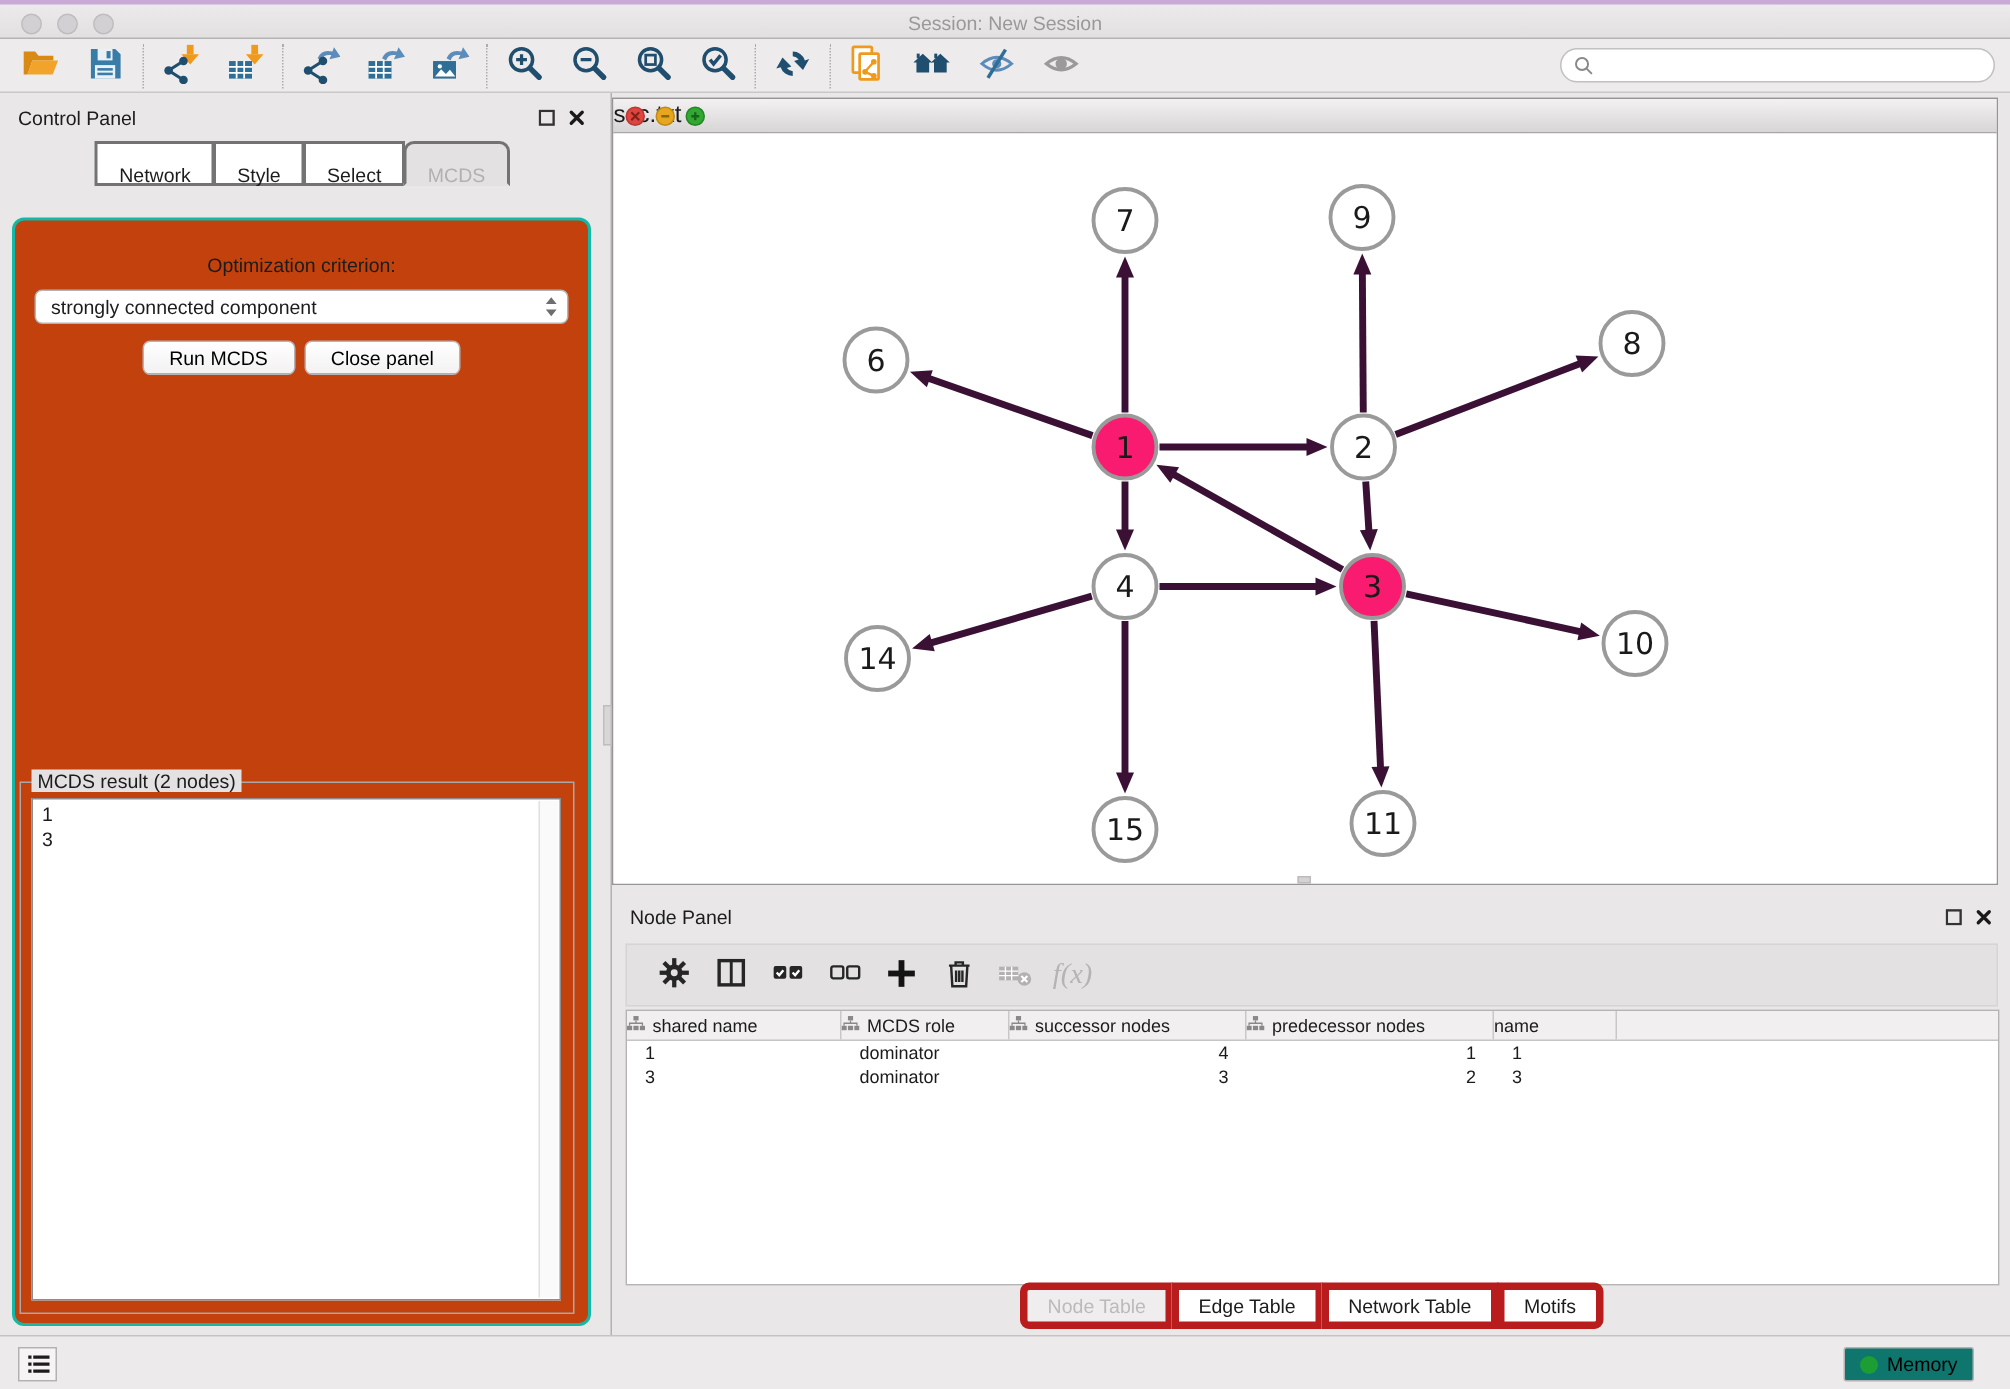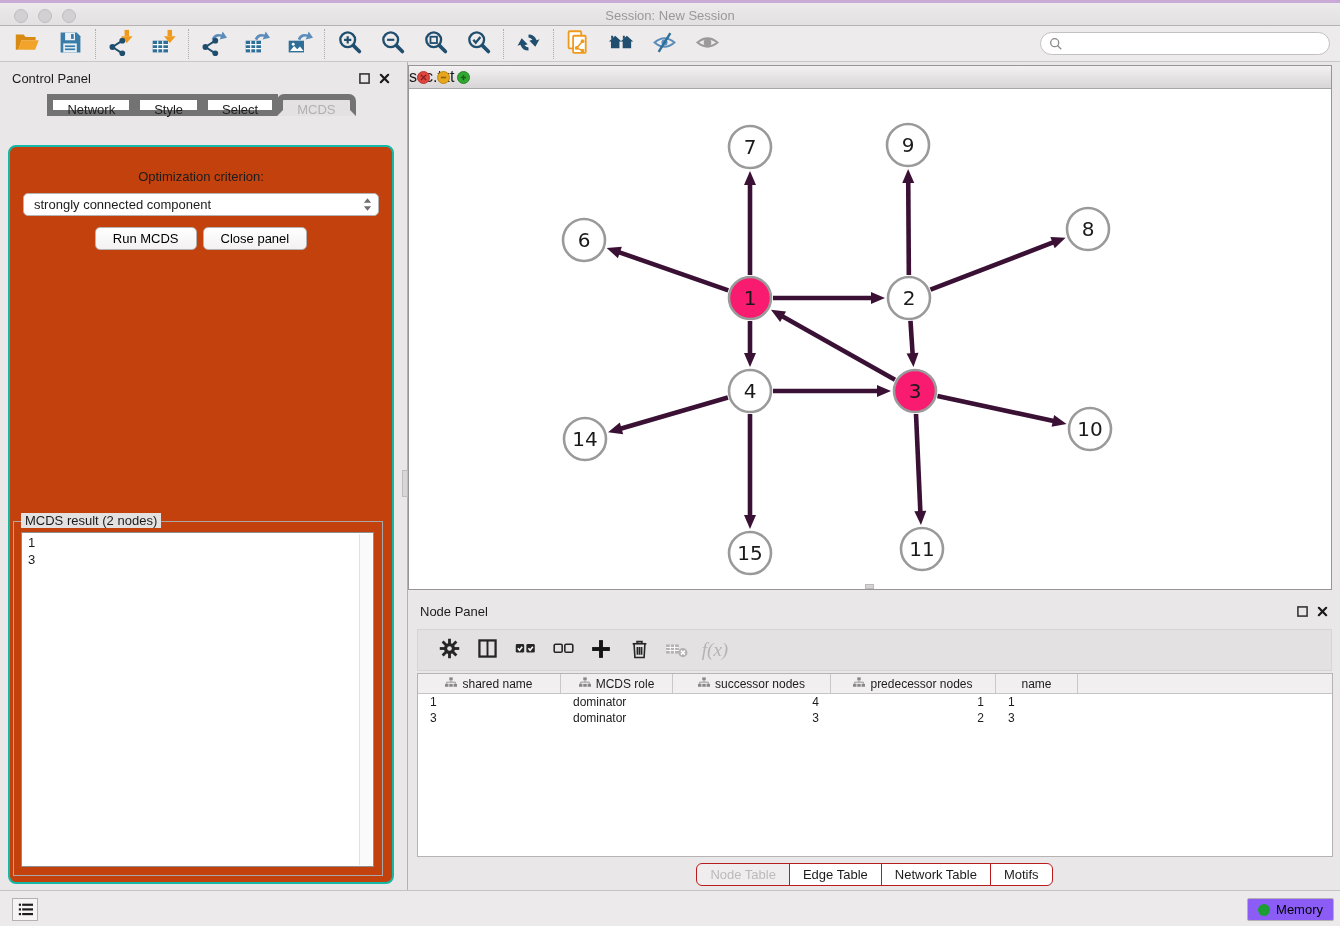--- a/index.html
+++ b/index.html
@@ -22,21 +22,21 @@
   .search-field { position:absolute; right:10px; top:6px; width:290px; height:23px; background:#fff;
     border:1px solid #c2c0c0; border-radius:12px; display:flex; align-items:center; padding-left:8px; }
   .search-input { border:none; outline:none; flex:1; height:18px; font-size:13px; background:transparent; margin-left:5px; }
 
   
   .control-panel { position:absolute; left:0; top:62px; width:402px; height:828px; background:#e9e7e7; }
   .panel-header { height:32px; display:flex; align-items:center; padding:0 12px; }
   .panel-title { font-size:13px; color:#1c1c1c; }
   .panel-hdr-icons { margin-left:auto; display:flex; gap:9px; align-items:center; }
   .cp-tabs { display:flex; justify-content:center; position:relative; z-index:2; height:22px; }
-  .cp-tab { background:#fff; border:6px solid #737373; padding:2px 14px; font-size:13px; margin-right:-1px; cursor:pointer; }
+  .cp-tab { background:#fff; border:2px solid #737373; padding:13px 14px; font-size:13px; margin-right:-1px; cursor:pointer; }
   .cp-tab.active { background:#e3e1e1; color:#b2b0b0; border-radius:7px 7px 0 0; border-bottom-color:#e3e1e1; }
   .cp-body { position:absolute; left:8px; right:8px; top:83px; bottom:6px; background:#c2410c;
     border:2px solid #14b8a6; border-radius:8px; }
   .opt-label { text-align:center; margin-top:22px; font-size:13px; }
   .cp-select { margin:9px auto 0 auto; width:356px; height:23px; background:#fff; border:1px solid #b5b3b3;
     border-radius:5px; display:flex; align-items:center; padding:0 6px 0 10px; font-size:13px; cursor:pointer; }
   .cp-select .sel-text { flex:1; }
   .cp-btn-row { display:flex; justify-content:center; gap:6px; margin-top:11px; }
   .cp-btn { background:linear-gradient(#ffffff,#f3f1f1); border:1px solid #b5b3b3; border-radius:5px; height:23px;
     padding:0 17px; font-size:13px; cursor:pointer; }
@@ -67,36 +67,36 @@
   .h-handle { position:absolute; left:50%; bottom:0; width:9px; height:5px; margin-left:-5px; background:#d5d3d3; border:1px solid #bdbbbb; }
 
   
   .table-panel { position:absolute; left:408px; top:595px; width:932px; height:295px; background:#e9e7e7; }
   .tp-toolbar { margin:2px 8px 0 9px; height:42px; background:#e3e1e1; border:1px solid #d6d4d4;
     display:flex; align-items:center; padding:0 12px; gap:0; }
   .tp-btn { width:38px; height:36px; background:transparent; border:none; display:flex; align-items:center; justify-content:center; cursor:pointer; }
   .fx-label { font-family:"Liberation Serif", serif; font-style:italic; font-size:19px; color:#b5b3b3; }
   .tp-table { position:absolute; left:9px; right:7px; top:78px; bottom:33px; background:#fff; border:1px solid #b5b3b3; overflow:hidden; }
   .tp-thead { display:flex; height:20px; background:#f1efef; border-bottom:1px solid #c6c4c4; }
-  .th { border-right:1px solid #c9c7c7; display:flex; align-items:center; justify-content:center; gap:5px;
+  .th { border-right:1px solid #c9c7c7; display:flex; align-items:center; justify-content:flex-start; gap:5px;
     font-size:12px; color:#1c1c1c; cursor:pointer; flex:none; }
   .tr { display:flex; height:16px; }
   .td { font-size:12px; padding:0 12px; line-height:16px; flex:none; white-space:nowrap; }
   .td.right { text-align:right; }
   .tp-tabs { position:absolute; bottom:4px; left:0; right:0; display:flex; justify-content:center; }
-  .tp-tab { background:#fff; border:1px solid #b91c1c; padding:3px 13px; font-size:13px; margin-right:-1px; cursor:pointer; }
+  .tp-tab { background:#fff; border:5px solid #b91c1c; padding:3px 13px; font-size:13px; margin-right:-1px; cursor:pointer; }
   .tp-tab:first-child { border-radius:6px 0 0 6px; }
   .tp-tab:last-child { border-radius:0 6px 6px 0; }
   .tp-tab.active { background:#efedee; color:#bcbaba; }
 
   
   .status-bar { position:absolute; left:0; top:890px; width:1340px; height:36px; background:#eceaea; border-top:1px solid #c5c3c3; }
   .list-btn { position:absolute; left:12px; top:7px; width:26px; height:23px; background:#f6f4f4; border:1px solid #b3b1b1;
     display:flex; align-items:center; justify-content:center; cursor:pointer; }
-  .memory-btn { position:absolute; right:6px; top:7px; height:23px; background:#8b5cf6; border:1px solid #b3b1b1;
+  .memory-btn { position:absolute; right:24px; top:7px; height:23px; background:#0f766e; border:1px solid #b3b1b1;
     border-radius:2px; display:flex; align-items:center; gap:6px; padding:0 10px; font-size:13px; cursor:pointer; }
   .mem-dot { width:12px; height:12px; border-radius:50%; background:#1d9e34; }
 </style>
 </head>
 <body>
 
 <div class="titlebar">
   <div class="traffic-row">
     <div class="t-dot"></div>
     <div class="t-dot"></div>

